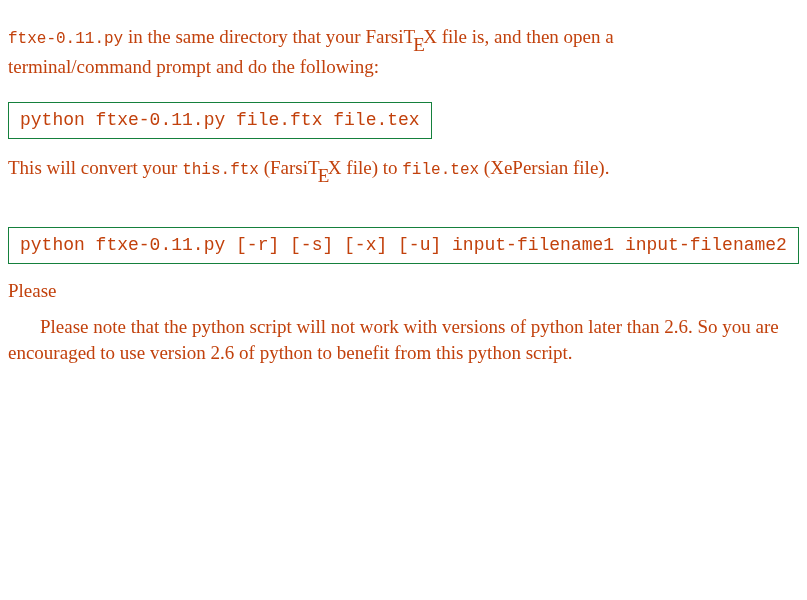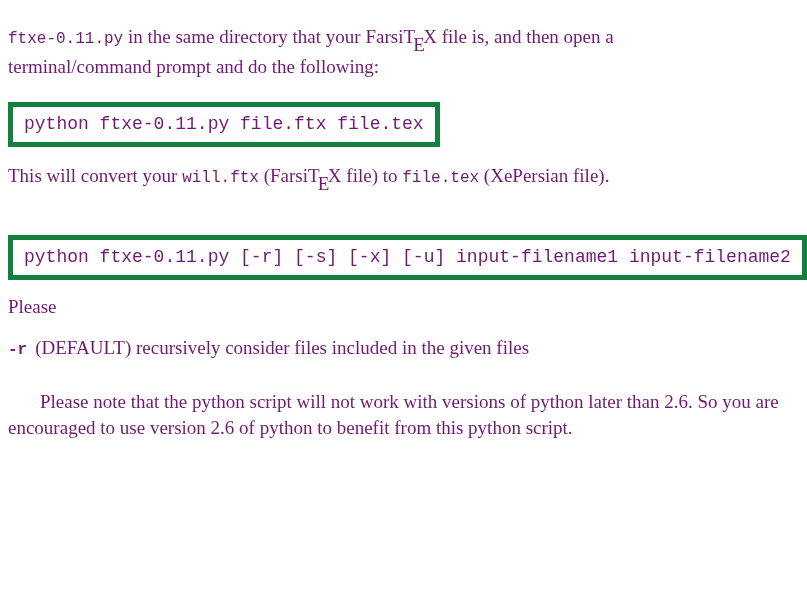--- a/index.html
+++ b/index.html
@@ -2,21 +2,21 @@
 <html><head>
 <meta charset="utf-8">
 <style>
   * { margin: 0; padding: 0; box-sizing: border-box; }
   html, body { background: #ffffff; }
   .page {
     position: relative;
     width: 807px;
     height: 600px;
     background: #ffffff;
-    color: #701a75;
+    color: #c2410c;
     padding: 24px 10px 0 8px;
     font-family: "Liberation Serif", serif;
     font-size: 19px;
     line-height: 26px;
     overflow: hidden;
   }
   .para { margin: 0; }
   .para1 { max-width: 752px; }
   .mono {
     font-family: "Liberation Mono", monospace;
@@ -28,62 +28,61 @@
     vertical-align: -0.42em;
     margin-left: -0.10em;
     margin-right: -0.08em;
     line-height: 1;
   }
   .boxrow { margin: 0; }
   .boxrow.first { margin-top: 22px; }
   .boxrow.second { margin-top: 42px; text-align: right; }
   .codebox {
     display: inline-block;
-    border: 5px solid #15803d;
+    border: 1px solid #15803d;
     padding: 7px 11px;
     font-family: "Liberation Mono", monospace;
     font-size: 18px;
     line-height: 21px;
     white-space: nowrap;
   }
   .convert { margin-top: 16px; max-width: 790px; }
   .syntax-line { text-indent: 32px; }
   .where { margin-top: 14px; }
   .option { margin-top: 15px; }
   .flag {
     font-family: "Liberation Mono", monospace;
     font-size: 16px;
     font-weight: bold;
   }
   .odesc { margin-left: 8px; }
   .note {
-    margin-top: 26px;
+    margin-top: 10px;
     max-width: 782px;
     text-indent: 32px;
   }
 </style>
 </head>
 <body>
 
 <div class="page">
 
   <p class="para para1"><span class="mono">ftxe-0.11.py</span><span> in the same directory that your </span><span class="texword"><span>Farsi</span><span>T</span><span class="tex-e">E</span><span>X</span></span><span> file is, and then open a terminal/command prompt and do the following:</span></p>
 
   <div class="boxrow first">
     <div class="codebox">python ftxe-0.11.py file.ftx file.tex</div>
   </div>
 
-  <p class="para convert"><span>This will convert your </span><span class="mono">will.ftx</span><span> (</span><span class="texword"><span>Farsi</span><span>T</span><span class="tex-e">E</span><span>X</span></span><span> file) to </span><span class="mono">file.tex</span><span> (XePersian file).</span></p>
+  <p class="para convert"><span>This will convert your </span><span class="mono">this.ftx</span><span> (</span><span class="texword"><span>Farsi</span><span>T</span><span class="tex-e">E</span><span>X</span></span><span> file) to </span><span class="mono">file.tex</span><span> (XePersian file).</span></p>
 
   <div class="boxrow second">
     <div class="codebox">python ftxe-0.11.py [-r] [-s] [-x] [-u] input-filename1 input-filename2</div>
   </div>
 
   <p class="para where">Please</p>
 
-  <div class="option"><span class="flag">-r</span><span class="odesc">(DEFAULT) recursively consider files included in the given files</span></div>
 
 
 
 
   <p class="para note">Please note that the python script will not work with versions of python later than 2.6. So you are encouraged to use version 2.6 of python to benefit from this python script.</p>
 
 </div>
 
 </body></html>

